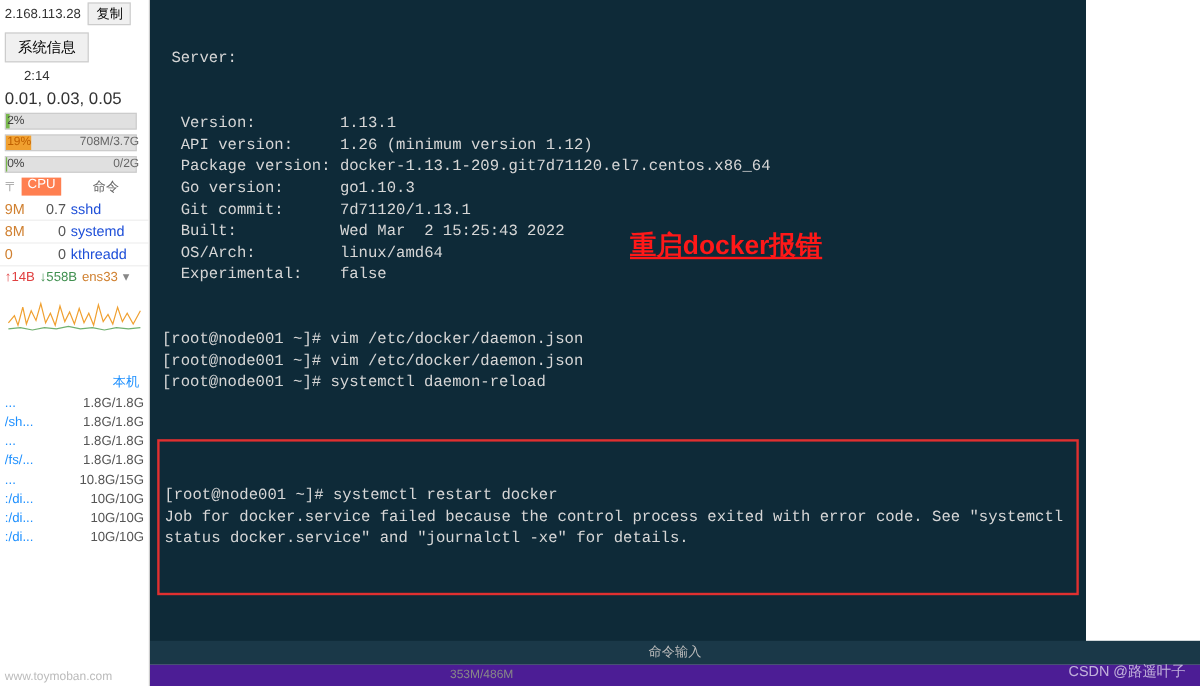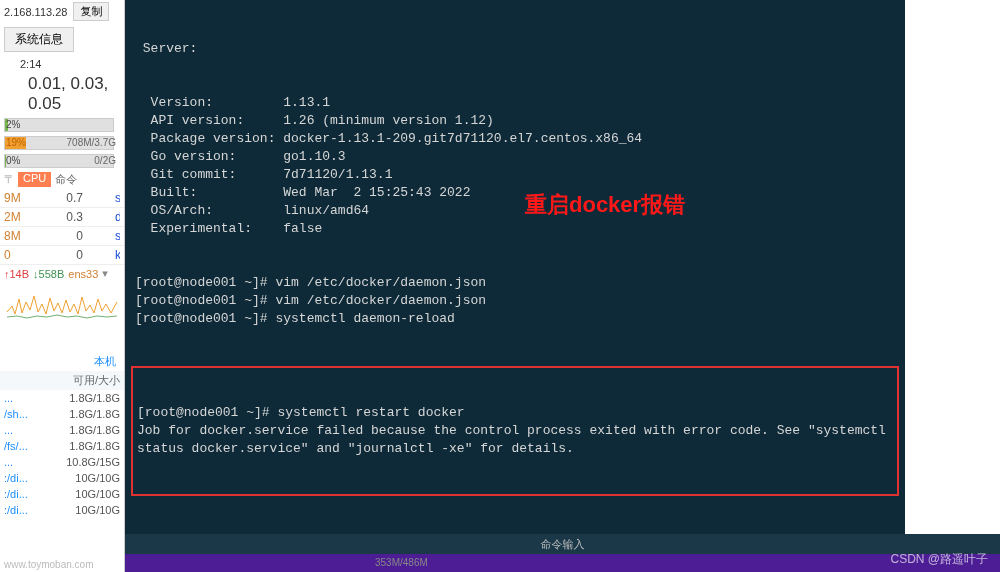--- a/index.html
+++ b/index.html
@@ -40,21 +40,21 @@
     .sysinfo-btn {
       margin: 4px;
       background: #f0f0f0;
       border: 1px solid #ccc;
       padding: 3px 10px;
       font-size: 12px;
       cursor: pointer;
       display: inline-block;
     }
     .time-line { padding: 2px 20px; font-size: 11px; color: #333; }
-    .load-line { padding: 2px 4px; font-size: 17px; color: #333; margin-left: 24px; }
+    .load-line { padding: 2px 4px; font-size: 14px; color: #333; }
     .progress-row {
       padding: 2px 4px;
       position: relative;
       height: 18px;
     }
     .progress-bar {
       position: absolute;
       left: 4px;
       top: 2px;
       height: 14px;
@@ -86,27 +86,26 @@
     .cpu-header {
       display: flex;
       padding: 2px 4px;
       font-size: 11px;
       color: #666;
     }
     .cpu-tag {
       background: #ff7f50;
       color: #fff;
       padding: 0 5px;
-      margin-right: 4px;
+      margin-right: 26px;
     }
     .proc-row {
       display: flex;
       padding: 2px 4px;
       border-bottom: 1px solid #eee;
-      gap: 28px;
     }
     .proc-col1 { width: 25px; color: #d08030; }
     .proc-col2 { width: 30px; text-align: right; color: #555; padding-right: 4px;}
     .proc-col3 { flex: 1; color: #1d4ed8; white-space: nowrap; overflow: hidden; }
     .net-row {
       display: flex;
       padding: 2px 4px;
       font-size: 11px;
       align-items: center;
     }
@@ -165,20 +164,21 @@
     }
     .annotation {
       position: absolute;
       top: 190px;
       left: 525px;
       color: #ff1818;
       font-size: 22px;
       font-weight: bold;
       font-family: "Microsoft YaHei", sans-serif;
       white-space: nowrap;
+      text-decoration: underline;
     }
     .bottom-bar {
       position: absolute;
       left: 125px;
       bottom: 18px;
       width: 875px;
       height: 20px;
       background: #1a3848;
       color: #bbb;
       text-align: center;
@@ -250,25 +250,20 @@
     <span class="cpu-tag">CPU</span>
     <span>命令</span>
   </div>
   <div id="proc-list">
       <div class="proc-row">
         <span class="proc-col1">9M</span>
         <span class="proc-col2">0.7</span>
         <span class="proc-col3">sshd</span>
       </div>
       <div class="proc-row">
-        <span class="proc-col1">2M</span>
-        <span class="proc-col2">0.3</span>
-        <span class="proc-col3">docker-c...</span>
-      </div>
-      <div class="proc-row">
         <span class="proc-col1">8M</span>
         <span class="proc-col2">0</span>
         <span class="proc-col3">systemd</span>
       </div>
       <div class="proc-row">
         <span class="proc-col1">0</span>
         <span class="proc-col2">0</span>
         <span class="proc-col3">kthreadd</span>
       </div>
     </div>
@@ -284,24 +279,20 @@
 
   <div class="wave-chart">
     <svg viewBox="0 0 110 38">
       <polyline points="0,28 5,22 8,30 12,15 15,29 19,18 23,26 27,12 31,28 35,20 39,30 43,14 47,27 51,19 55,29 59,16 63,28 67,20 71,30 75,13 79,27 83,21 87,29 91,15 95,27 99,20 104,29 110,18" stroke="#f0a030" fill="none" stroke-width="1"></polyline>
       <polyline points="0,33 10,32 20,34 30,32 40,33 50,31 60,33 70,32 80,34 90,32 100,33 110,32" stroke="#70b070" fill="none" stroke-width="1"></polyline>
     </svg>
   </div>
 
   <div class="local-label">本机</div>
 
-  <div class="disk-header">
-    <span style="flex:1"></span>
-    <span>可用/大小</span>
-  </div>
   <div id="disk-list">
       <div class="disk-row">
         <span class="disk-col1">...</span>
         <span class="disk-col2">1.8G/1.8G</span>
       </div>
       <div class="disk-row">
         <span class="disk-col1">/sh...</span>
         <span class="disk-col2">1.8G/1.8G</span>
       </div>
       <div class="disk-row">

